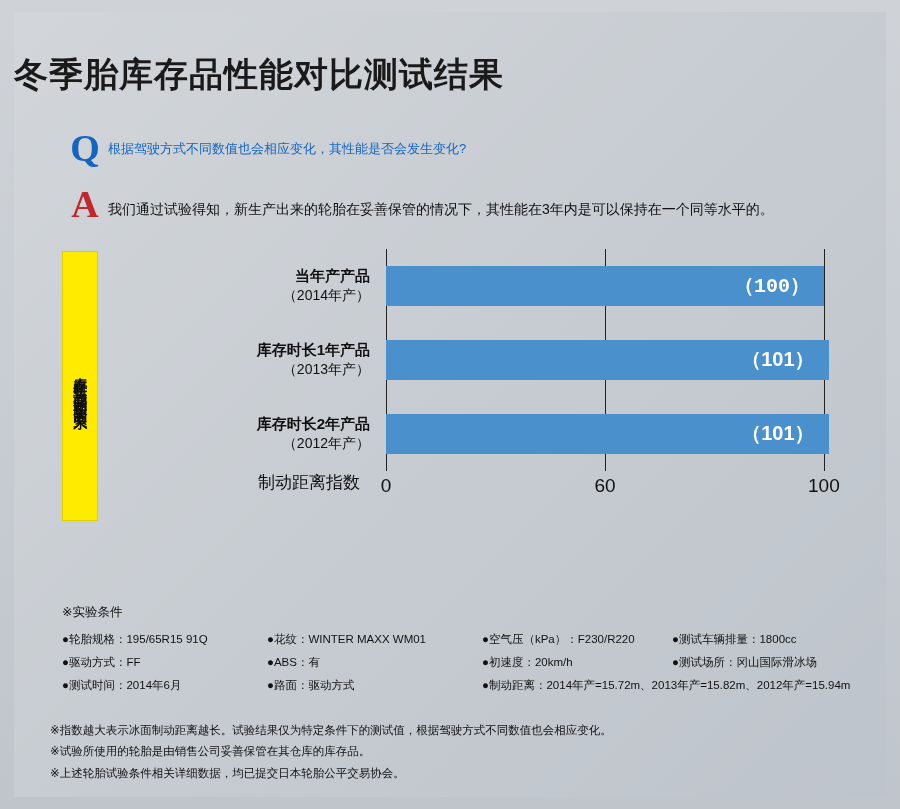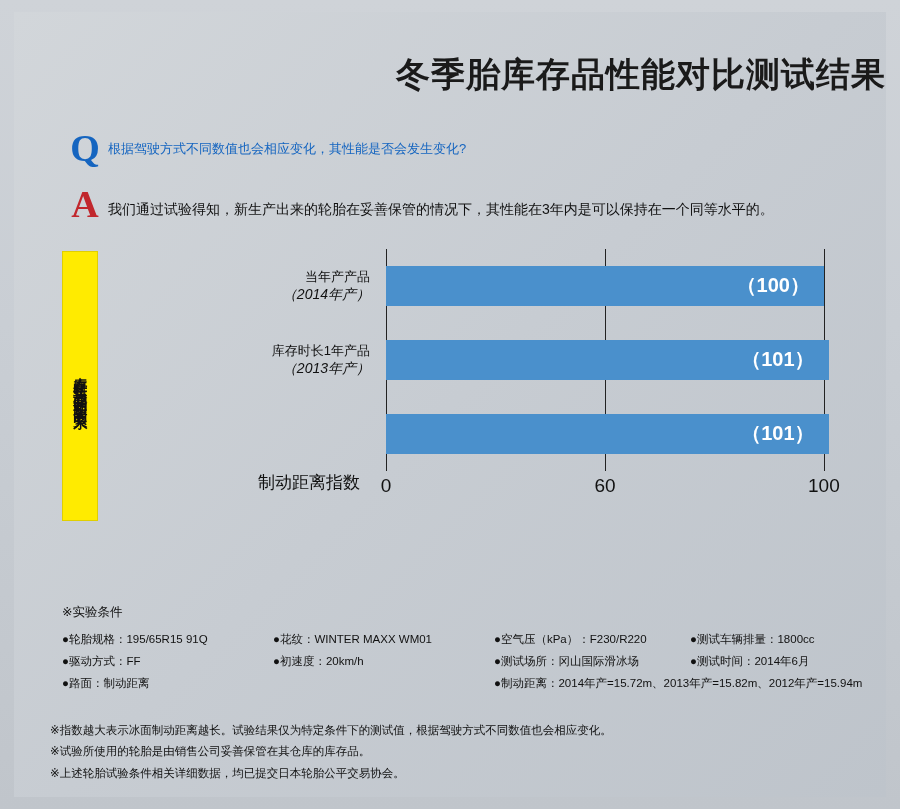--- a/index.html
+++ b/index.html
@@ -23,21 +23,21 @@
   }
   .inner {
     position: relative;
     width: 100%;
     height: 100%;
     background: linear-gradient(135deg, #d2d6da 0%, #c7ccd2 50%, #bec4cb 100%);
   }
 
   
   .title {
-    text-align: right;
+    text-align: left;
     font-size: 34px;
     font-weight: bold;
     color: #1a1a1a;
     letter-spacing: 1px;
     padding-top: 42px;
     line-height: 1.2;
   }
 
   
   .qa {
@@ -121,30 +121,29 @@
     height: 74px;
     display: flex;
     flex-direction: column;
     align-items: flex-end;
     justify-content: center;
     padding-right: 14px;
     box-sizing: border-box;
     text-align: right;
   }
   .cat .l1 {
-    font-size: 13px;
-    font-weight: normal;
+    font-size: 15px;
+    font-weight: bold;
     color: #111;
     line-height: 1.25;
   }
   .cat .l2 {
     font-size: 14px;
     color: #111;
     line-height: 1.3;
-    font-style: italic;
   }
 
   .bars {
     position: absolute;
     left: 262px;
     top: 0;
     right: 0;
     height: 222px;
   }
   .grid-line {
@@ -214,21 +213,20 @@
   .cond-title {
     font-size: 12.5px;
     font-weight: normal;
     margin-bottom: 10px;
   }
   .cond-grid {
     display: grid;
     grid-template-columns: 205px 215px 190px auto;
     row-gap: 7px;
     column-gap: 0;
-    gap: 6px;
   }
   .cond-item {
     white-space: nowrap;
     font-size: 11.5px;
     line-height: 1.4;
   }
   .cond-item.wide {
     grid-column: 3 / span 2;
   }
 
@@ -272,29 +270,33 @@
 
         <div class="cat-col">
           <div class="cat">
             <div class="l1">当年产产品</div>
             <div class="l2">（2014年产）</div>
           </div>
           <div class="cat">
             <div class="l1">库存时长1年产品</div>
             <div class="l2">（2013年产）</div>
           </div>
+          <div class="cat">
+            <div class="l1">库存时长2年产品</div>
+            <div class="l2">（2012年产）</div>
+          </div>
         </div>
 
         <div class="bars">
           <div class="grid-line" style="left:0%;"></div>
           <div class="grid-line" style="left:47.6%;"></div>
           <div class="grid-line" style="left:95.2%;"></div>
 
           <div class="bar-row">
-            <div class="bar" style="width:95.2%;">
+            <div class="bar" style="width:95.2%;font-family:Liberation Mono, monospace;">
               <span class="bar-value">（100）</span>
             </div>
           </div>
           <div class="bar-row">
             <div class="bar" style="width:96.2%;">
               <span class="bar-value">（101）</span>
             </div>
           </div>
           <div class="bar-row">
             <div class="bar" style="width:96.2%;">
@@ -314,24 +316,25 @@
     </div>
 
     <div class="conditions">
       <div class="cond-title">※实验条件</div>
       <div class="cond-grid">
         <div class="cond-item">●轮胎规格：195/65R15 91Q</div>
         <div class="cond-item">●花纹：WINTER MAXX WM01</div>
         <div class="cond-item">●空气压（kPa）：F230/R220</div>
         <div class="cond-item">●测试车辆排量：1800cc</div>
         <div class="cond-item">●驱动方式：FF</div>
+        <div class="cond-item">●ABS：有</div>
         <div class="cond-item">●初速度：20km/h</div>
         <div class="cond-item">●测试场所：冈山国际滑冰场</div>
         <div class="cond-item">●测试时间：2014年6月</div>
-        <div class="cond-item">●路面：制动距离</div>
+        <div class="cond-item">●路面：驱动方式</div>
         <div class="cond-item wide">●制动距离：2014年产=15.72m、2013年产=15.82m、2012年产=15.94m</div>
       </div>
     </div>
 
     <div class="notes">
       <div class="note-line">※指数越大表示冰面制动距离越长。试验结果仅为特定条件下的测试值，根据驾驶方式不同数值也会相应变化。</div>
       <div class="note-line">※试验所使用的轮胎是由销售公司妥善保管在其仓库的库存品。</div>
       <div class="note-line">※上述轮胎试验条件相关详细数据，均已提交日本轮胎公平交易协会。</div>
     </div>
 

